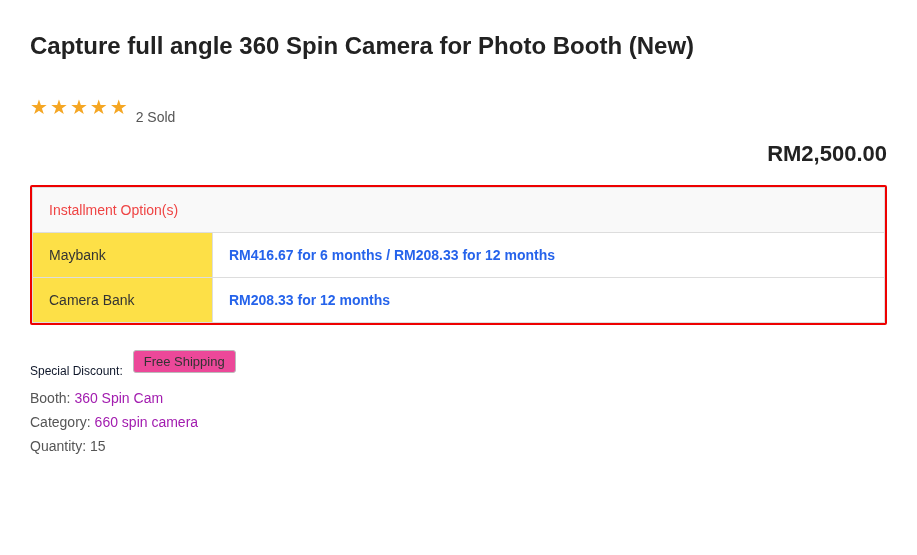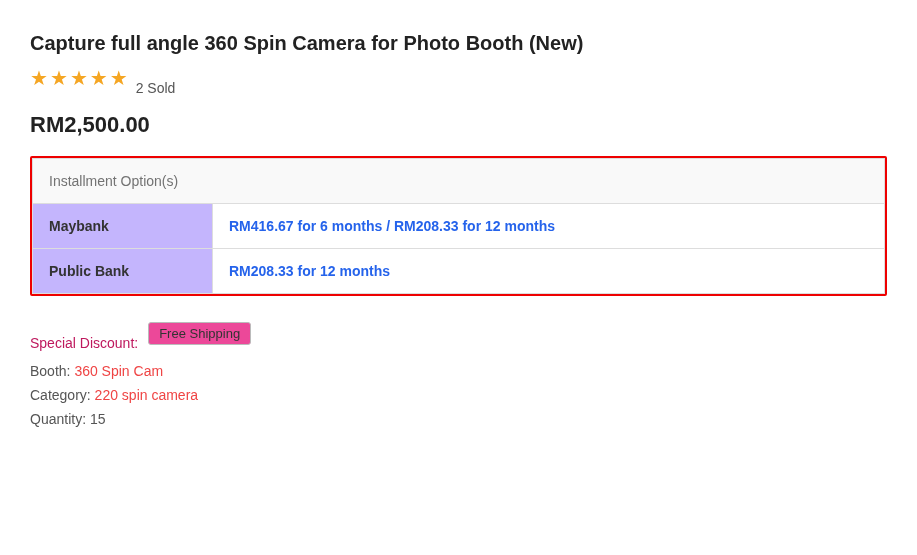--- a/index.html
+++ b/index.html
@@ -11,25 +11,25 @@
     body {
       font-family: Arial, sans-serif;
       background: #fff;
       color: #333;
       padding: 30px 30px 30px 30px;
       width: 917px;
       min-height: 555px;
     }
 
     .product-title {
-      font-size: 20px;
+      font-size: 24px;
       font-weight: bold;
       color: #222;
       line-height: 1.3;
-      margin-bottom: 4px;
+      margin-bottom: 28px;
       max-width: 860px;
     }
 
     .rating-row {
       display: flex;
       align-items: center;
       gap: 8px;
       margin-bottom: 16px;
     }
 
@@ -47,20 +47,21 @@
       font-size: 14px;
       color: #555;
       margin-top: 20px;
     }
 
     .price {
       font-size: 22px;
       font-weight: bold;
       color: #222;
       margin-bottom: 18px;
+      text-align: right;
     }
 
     .installment-table-wrapper {
       border: 2px solid #e00;
       border-radius: 2px;
       margin-bottom: 20px;
       max-width: 870px;
     }
 
     .installment-table {
@@ -71,70 +72,70 @@
     .installment-table th,
     .installment-table td {
       border: 1px solid #ddd;
       padding: 14px 16px;
       text-align: left;
       font-size: 14px;
     }
 
     .installment-header {
       background: #f9f9f9;
-      color: #737373;
+      color: #ef4444;
       font-weight: normal;
       font-size: 14px;
       padding: 12px 16px;
     }
 
     .bank-name {
-      font-weight: bold;
+      font-weight: normal;
       color: #333;
       width: 180px;
-      background: #c4b5fd;
+      background: #fde047;
     }
 
     .installment-details {
       color: #2563eb;
       font-size: 13px;
       font-weight: bold;
     }
 
     .special-discount-row {
       display: flex;
       align-items: center;
       gap: 10px;
       margin-bottom: 12px;
       flex-wrap: wrap;
     }
 
     .special-discount-label {
-      font-size: 14px;
-      color: #be185d;
+      font-size: 12px;
+      color: #0f172a;
       margin-top: 19px;
     }
 
     .badge {
       border: 1px solid #bbb;
       border-radius: 3px;
       padding: 3px 10px;
       font-size: 13px;
       color: #333;
       background: #ec4899;
     }
 
     .meta-row {
       font-size: 14px;
       color: #555;
       margin-bottom: 8px;
     }
 
     .meta-link {
-      color: #ef4444;
+      color: #a21caf;
       text-decoration: none;
     }
   </style>
 </head>
 <body>
 
 <h1 class="product-title">Capture full angle 360 Spin Camera for Photo Booth (New)</h1>
 
 <div class="rating-row">
   <div class="stars">
@@ -155,38 +156,38 @@
       <tr>
         <td colspan="2" class="installment-header">Installment Option(s)</td>
       </tr>
     </thead>
     <tbody>
       <tr>
         <td class="bank-name">Maybank</td>
         <td class="installment-details">RM416.67 for 6 months / RM208.33 for 12 months</td>
       </tr>
       <tr>
-        <td class="bank-name">Public Bank</td>
+        <td class="bank-name">Camera Bank</td>
         <td class="installment-details">RM208.33 for 12 months</td>
       </tr>
     </tbody>
   </table>
 </div>
 
 <div class="special-discount-row">
   <span class="special-discount-label">Special Discount:</span>
   <span class="badge">Free Shipping</span>
 </div>
 
 <div class="meta-row">
   <span>Booth:</span>
   <a class="meta-link" href="#">360 Spin Cam</a>
 </div>
 
 <div class="meta-row">
   <span>Category:</span>
-  <a class="meta-link" href="#">220 spin camera</a>
+  <a class="meta-link" href="#">660 spin camera</a>
 </div>
 
 <div class="meta-row">
   <span>Quantity:</span>
   <span>15</span>
 </div>
 
 </body></html>

